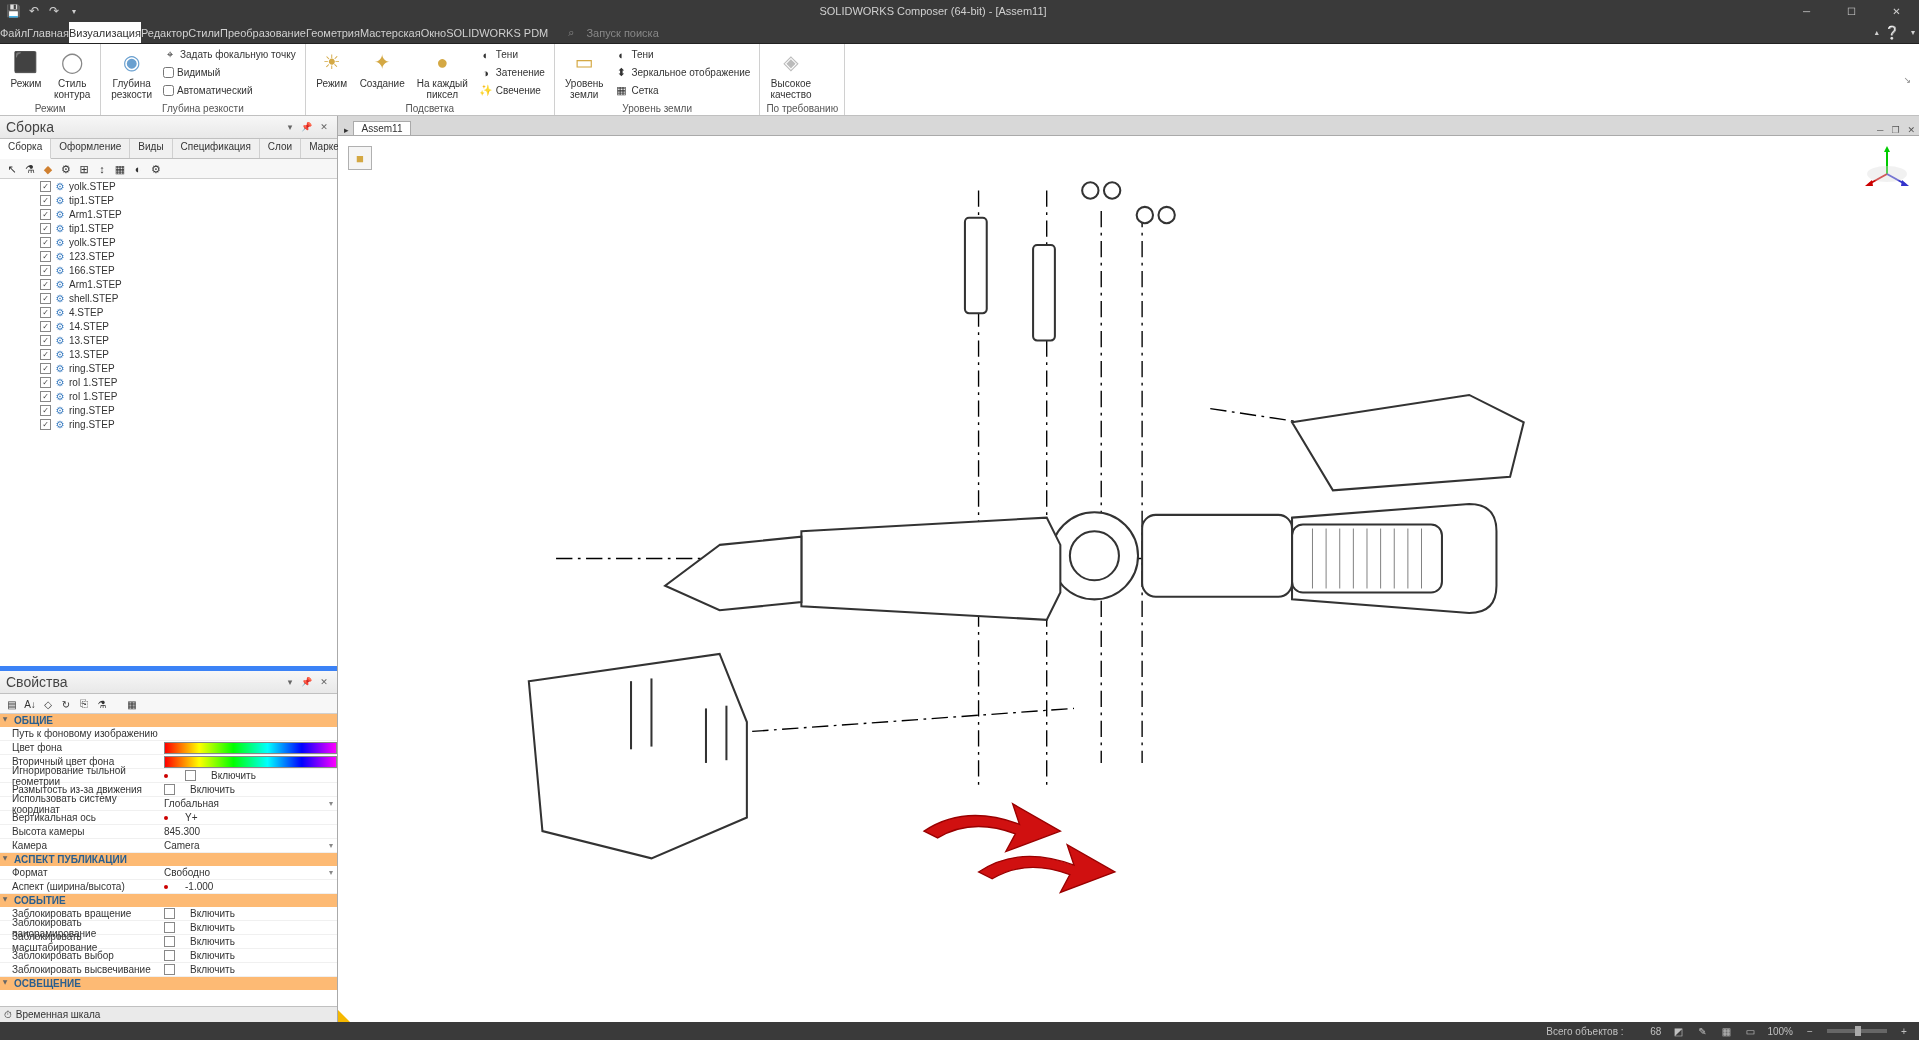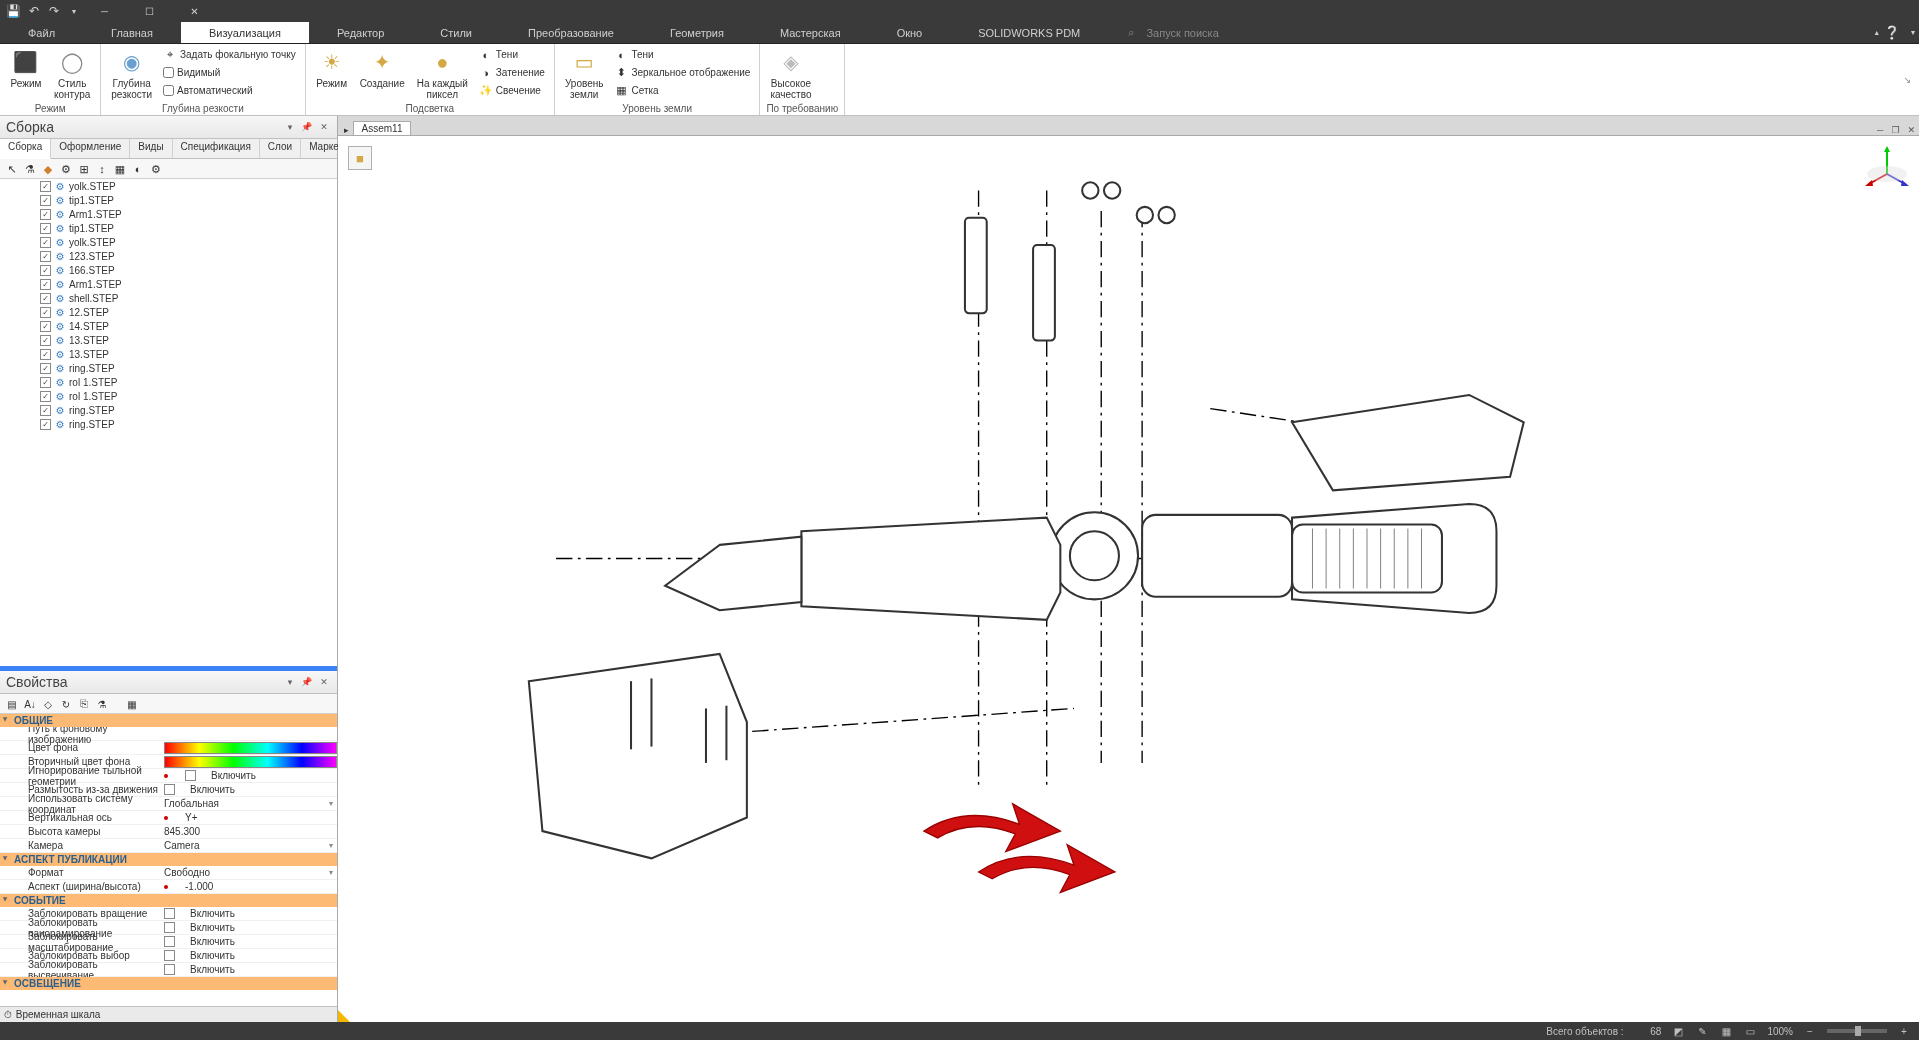--- a/index.html
+++ b/index.html
@@ -8,21 +8,21 @@
 
 .titlebar { height: 22px; background: #3a3a3a; display: flex; align-items: center; color: #d0d0d0; }
 .titlebar-left { display: flex; gap: 4px; padding-left: 6px; }
 .titlebar-left .tb-icon { width: 16px; height: 16px; display: flex; align-items: center; justify-content: center; font-size: 12px; cursor: pointer; }
 .titlebar-title { flex: 1; text-align: center; font-size: 11px; }
 .titlebar-right { display: flex; }
 .titlebar-right .win-btn { width: 45px; height: 22px; display: flex; align-items: center; justify-content: center; font-size: 10px; cursor: pointer; }
 
 
 .menubar { height: 22px; background: #3a3a3a; display: flex; align-items: center; color: #d0d0d0; border-bottom: 1px solid #222; }
-.menubar .menu-item { padding: 0 28px; height: 100%; display: flex; align-items: center; cursor: pointer; font-size: 11px; }
+.menubar .menu-item { padding: 0 0; height: 100%; display: flex; align-items: center; cursor: pointer; font-size: 11px; }
 .menubar .menu-item.active { background: #fff; color: #333; }
 .menubar .menu-spacer { flex: 1; }
 .menubar .search-hint { color: #888; margin-left: 12px; font-size: 11px; }
 .menubar .help-icon { margin-left: auto; margin-right: 10px; color: #6bb3e0; font-size: 13px; cursor: pointer; }
 
 
 .ribbon { height: 72px; background: #fff; border-bottom: 1px solid #c0c0c0; display: flex; }
 .ribbon-group { border-right: 1px solid #d0d0d0; padding: 2px 6px 1px 6px; display: flex; flex-direction: column; height: 100%; }
 .ribbon-group-body { flex: 1; display: flex; align-items: flex-start; gap: 4px; }
 .ribbon-group-label { text-align: center; font-size: 10px; color: #555; height: 14px; line-height: 14px; }
@@ -58,21 +58,21 @@
 .tree-item .ticon { width: 12px; height: 12px; font-size: 10px; display: flex; align-items: center; justify-content: center; color: #3a7cc0; }
 
 
 .props { height: 340px; display: flex; flex-direction: column; border-top: 5px solid #3b82f6; }
 .props-toolbar { display: flex; gap: 2px; padding: 2px 4px; background: #f7f7f7; border-bottom: 1px solid #d0d0d0; height: 20px; }
 .props-toolbar .ptbtn { width: 16px; height: 16px; display: flex; align-items: center; justify-content: center; font-size: 10px; cursor: pointer; }
 .props-body { flex: 1; overflow-y: scroll; background: #fff; font-size: 10px; }
 .prop-section { background: #fdba74; padding: 1px 4px 1px 14px; color: #2a5f8f; font-weight: bold; font-size: 10px; position: relative; }
 .prop-section::before { content: "▸"; position: absolute; left: 3px; font-size: 8px; transform: rotate(90deg); color: #666; }
 .prop-row { display: flex; align-items: center; height: 14px; border-bottom: 1px solid #f0f0f0; }
-.prop-row .pname { width: 160px; padding-left: 28px; color: #333; }
+.prop-row .pname { width: 160px; padding-left: 12px; color: #333; }
 .prop-row .pval { flex: 1; padding-left: 4px; color: #333; display: flex; align-items: center; gap: 15px; }
 .prop-row .dot { width: 4px; height: 4px; background: #c00; border-radius: 50%; margin-right: 2px; }
 .prop-row .gradient-bar { flex: 1; height: 12px; background: linear-gradient(90deg, #f00, #ff0, #0f0, #0ff, #00f, #f0f); border: 1px solid #888; }
 .prop-row .pcheck { width: 11px; height: 11px; border: 1px solid #888; }
 .prop-row .pdd { margin-left: auto; margin-right: 4px; font-size: 8px; color: #888; }
 
 
 .timeline-bar { height: 16px; background: #eaeaea; border-top: 1px solid #c0c0c0; display: flex; align-items: center; padding: 0 4px; font-size: 10px; gap: 4px; }
 
 
@@ -101,20 +101,21 @@
 </head>
 <body>
 
 <div class="titlebar">
   <div class="titlebar-left">
     <span class="tb-icon">💾</span>
     <span class="tb-icon">↶</span>
     <span class="tb-icon">↷</span>
     <span class="tb-icon" style="font-size:8px">▾</span>
   </div>
+  <div class="titlebar-title">SOLIDWORKS Composer (64-bit) - [Assem11]</div>
   <div class="titlebar-right">
     <div class="win-btn">─</div>
     <div class="win-btn">☐</div>
     <div class="win-btn">✕</div>
   </div>
 </div>
 
 <div class="menubar">
   <div class="menu-item">Файл</div>
   <div class="menu-item">Главная</div>
@@ -315,21 +316,21 @@
             <span>Arm1.STEP</span>
           </div>
           <div class="tree-item">
             <span class="chk">✓</span>
             <span class="ticon">⚙</span>
             <span>shell.STEP</span>
           </div>
           <div class="tree-item">
             <span class="chk">✓</span>
             <span class="ticon">⚙</span>
-            <span>12.STEP</span>
+            <span>4.STEP</span>
           </div>
           <div class="tree-item">
             <span class="chk">✓</span>
             <span class="ticon">⚙</span>
             <span>14.STEP</span>
           </div>
           <div class="tree-item">
             <span class="chk">✓</span>
             <span class="ticon">⚙</span>
             <span>13.STEP</span>

